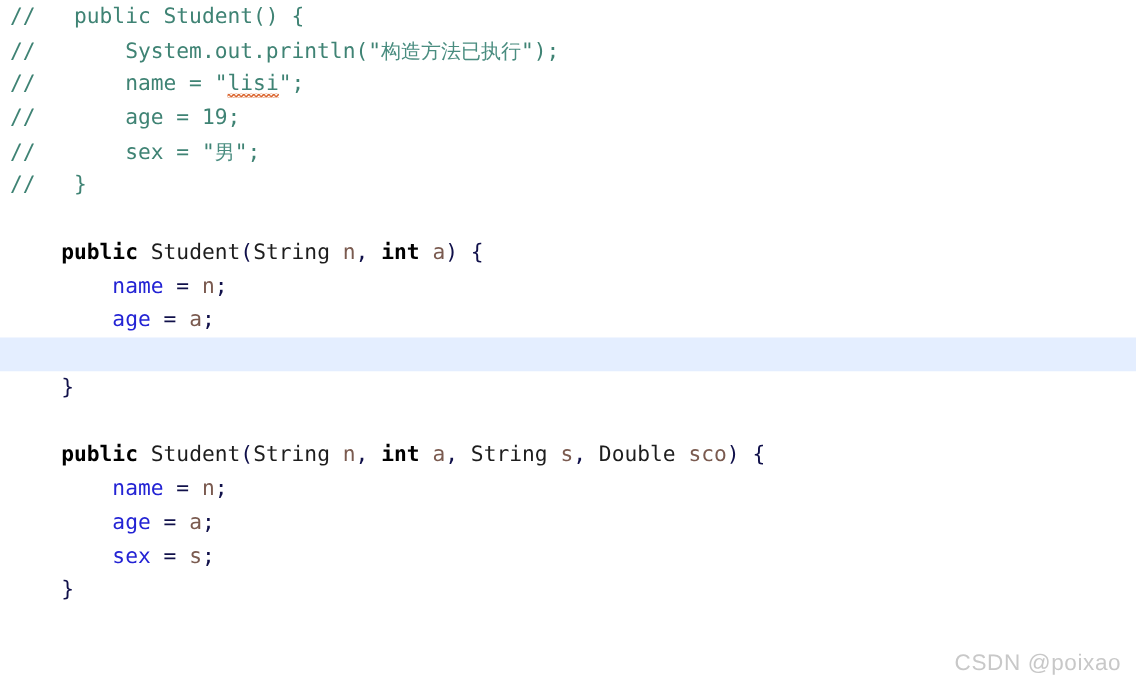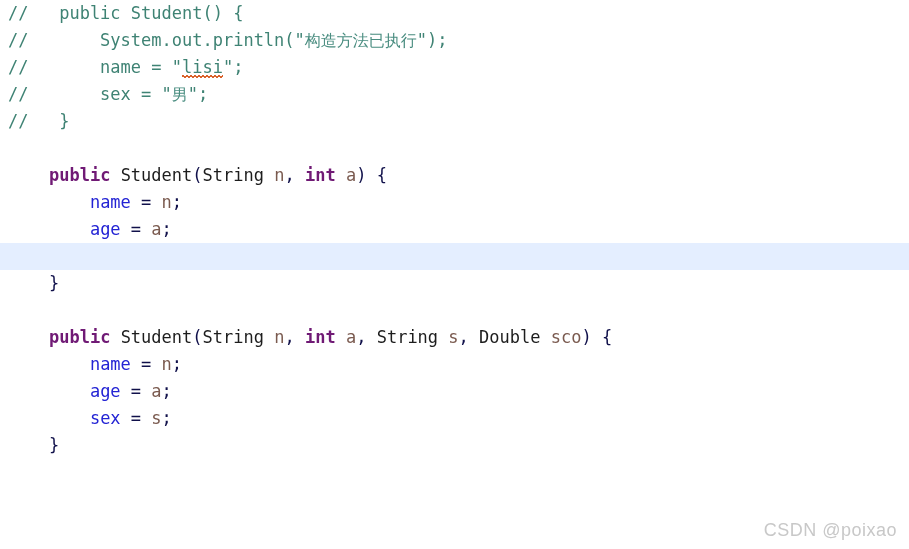--- a/index.html
+++ b/index.html
@@ -32,21 +32,21 @@
     box-sizing: border-box;
   }
 
   .code-line.highlighted {
     background: #e4eeff;
   }
 
   
   .t-comment   { color: #3f8374; }
   .t-cjk       { color: #4a8d80; font-family: "DejaVu Serif", "Liberation Serif", serif; font-size: 16px; }
-  .t-keyword   { color: #701a75; font-weight: bold; }
+  .t-keyword   { color: #000000; font-weight: bold; }
   .t-type      { color: #1d1d1d; text-align: center; }
   .t-plain     { color: #1d1d1d; }
   .t-field     { color: #2323d4; }
   .t-param     { color: #7a5a4f; }
   .t-punct     { color: #10104a; }
 
   .typo {
     text-decoration: none;
     background-repeat: repeat-x;
     background-position: bottom left;
@@ -70,20 +70,21 @@
   }
 </style>
 </head>
 <body>
 
 <div id="editor">
   <div id="code-area">
       <div class="code-line"><span class="t-comment">//   public Student() {</span></div>
       <div class="code-line"><span class="t-comment">//       System.out.println("</span><span class="t-cjk">构造方法已执行</span><span class="t-comment">");</span></div>
       <div class="code-line"><span class="t-comment">//       name = "</span><span class="t-comment typo">lisi</span><span class="t-comment">";</span></div>
+      <div class="code-line"><span class="t-comment">//       age = 19;</span></div>
       <div class="code-line"><span class="t-comment">//       sex = "</span><span class="t-cjk">男</span><span class="t-comment">";</span></div>
       <div class="code-line"><span class="t-comment">//   }</span></div>
       <div class="code-line">&nbsp;</div>
       <div class="code-line"><span class="t-plain">    </span><span class="t-keyword">public</span><span class="t-plain"> </span><span class="t-type">Student</span><span class="t-punct">(</span><span class="t-type">String</span><span class="t-plain"> </span><span class="t-param">n</span><span class="t-punct">,</span><span class="t-plain"> </span><span class="t-keyword">int</span><span class="t-plain"> </span><span class="t-param">a</span><span class="t-punct">)</span><span class="t-plain"> </span><span class="t-punct">{</span></div>
       <div class="code-line"><span class="t-plain">        </span><span class="t-field">name</span><span class="t-plain"> </span><span class="t-punct">=</span><span class="t-plain"> </span><span class="t-param">n</span><span class="t-punct">;</span></div>
       <div class="code-line"><span class="t-plain">        </span><span class="t-field">age</span><span class="t-plain"> </span><span class="t-punct">=</span><span class="t-plain"> </span><span class="t-param">a</span><span class="t-punct">;</span></div>
       <div class="code-line highlighted">&nbsp;</div>
       <div class="code-line"><span class="t-plain">    </span><span class="t-punct">}</span></div>
       <div class="code-line">&nbsp;</div>
       <div class="code-line"><span class="t-plain">    </span><span class="t-keyword">public</span><span class="t-plain"> </span><span class="t-type">Student</span><span class="t-punct">(</span><span class="t-type">String</span><span class="t-plain"> </span><span class="t-param">n</span><span class="t-punct">,</span><span class="t-plain"> </span><span class="t-keyword">int</span><span class="t-plain"> </span><span class="t-param">a</span><span class="t-punct">,</span><span class="t-plain"> </span><span class="t-type">String</span><span class="t-plain"> </span><span class="t-param">s</span><span class="t-punct">,</span><span class="t-plain"> </span><span class="t-type">Double</span><span class="t-plain"> </span><span class="t-param">sco</span><span class="t-punct">)</span><span class="t-plain"> </span><span class="t-punct">{</span></div>

